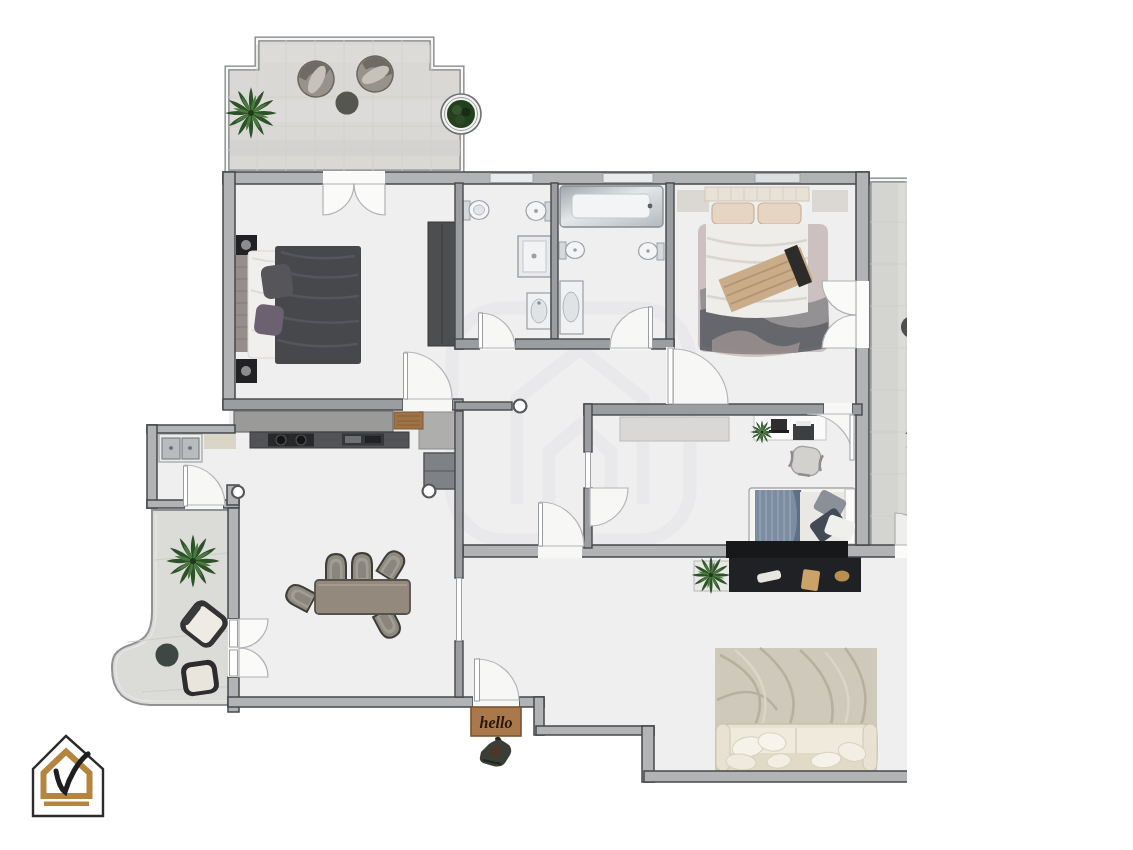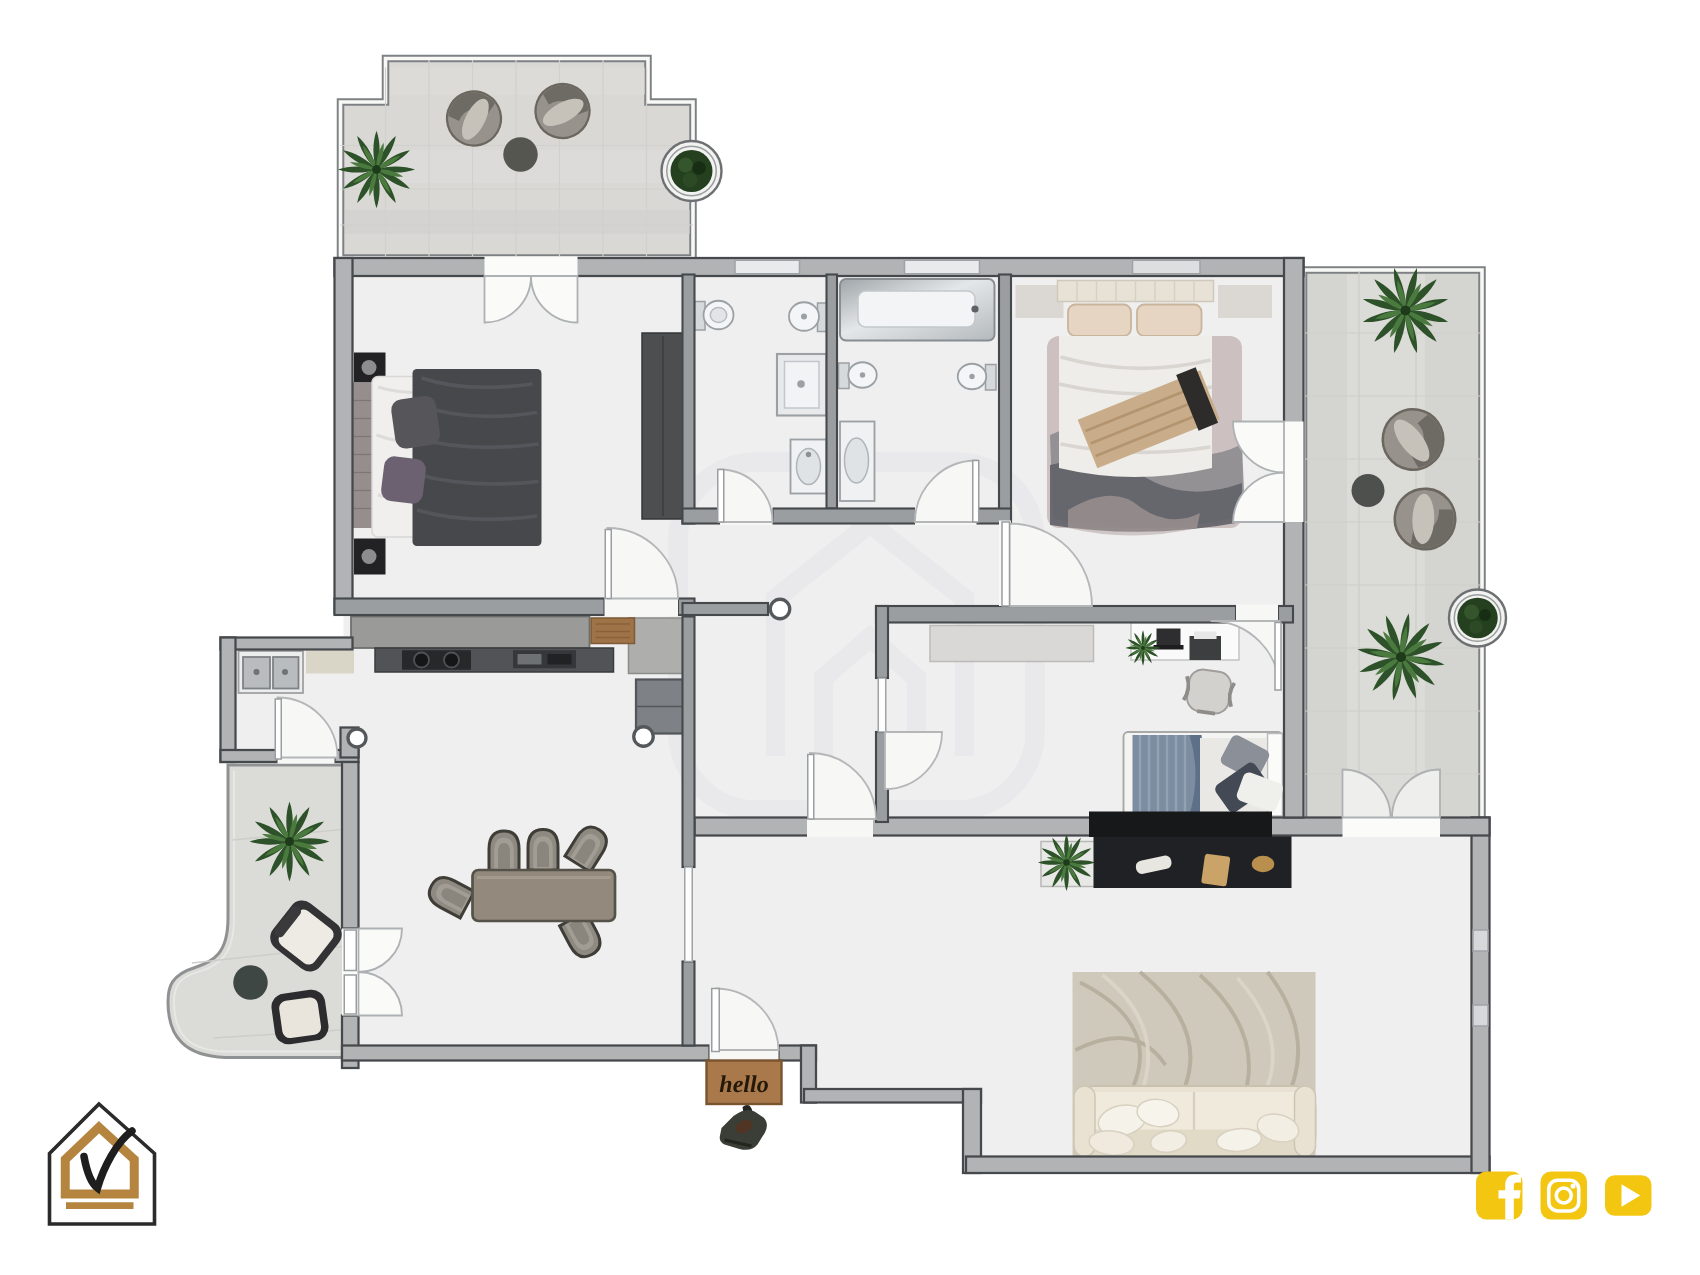--- a/index.html
+++ b/index.html
@@ -1,16 +1,16 @@
 <!DOCTYPE html>
 <html><head>
 <meta charset="utf-8">
 <style>
 html,body{margin:0;padding:0;background:#ffffff;font-family:"Liberation Sans",sans-serif;}
-#page{width:1133px;height:850px;position:relative;overflow:hidden;}
+#page{width:907px;height:850px;position:relative;overflow:hidden;}
 </style>
 </head>
 <body>
 <div id="page">
 <svg width="1133" height="850" viewBox="0 0 1133 850">
 <rect x="0" y="0" width="1133" height="850" fill="#ffffff"></rect>
 
 <g>
 <polygon points="227,68 257,68 257,39 432,39 432,68 462,68 462,172 227,172" fill="#d9d8d4" stroke="#7e8184" stroke-width="5"></polygon>
 <polygon points="227,68 257,68 257,39 432,39 432,68 462,68 462,172 227,172" fill="none" stroke="#f8f8f6" stroke-width="2.4"></polygon>

